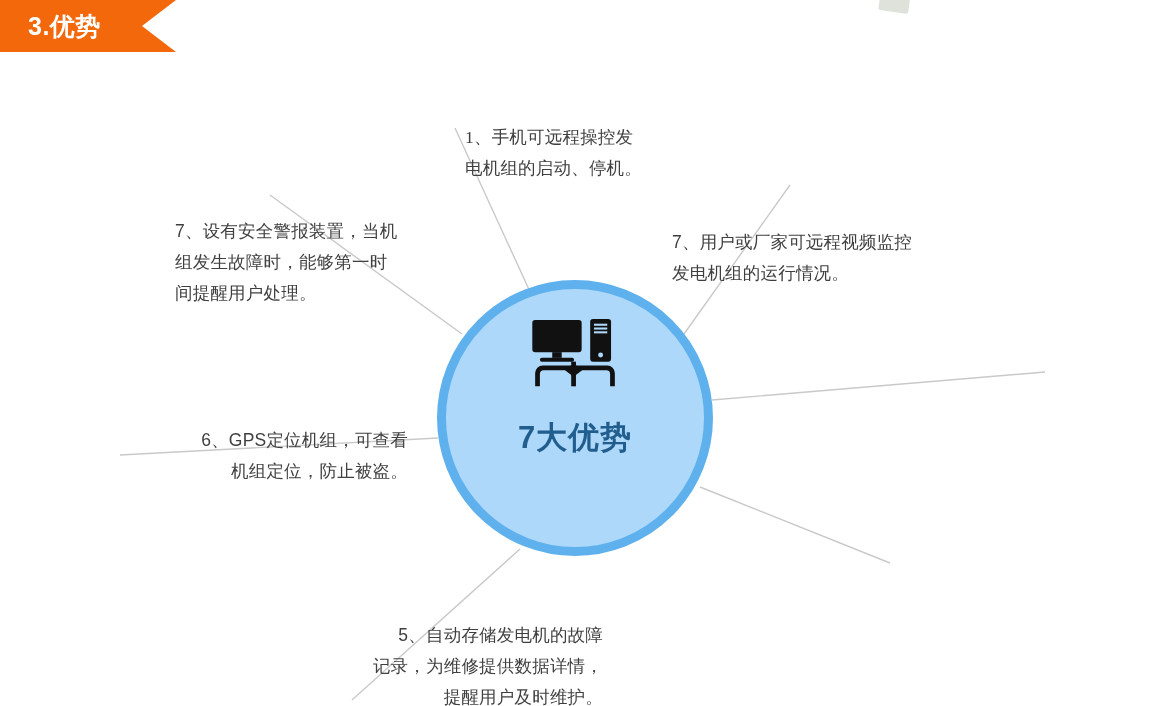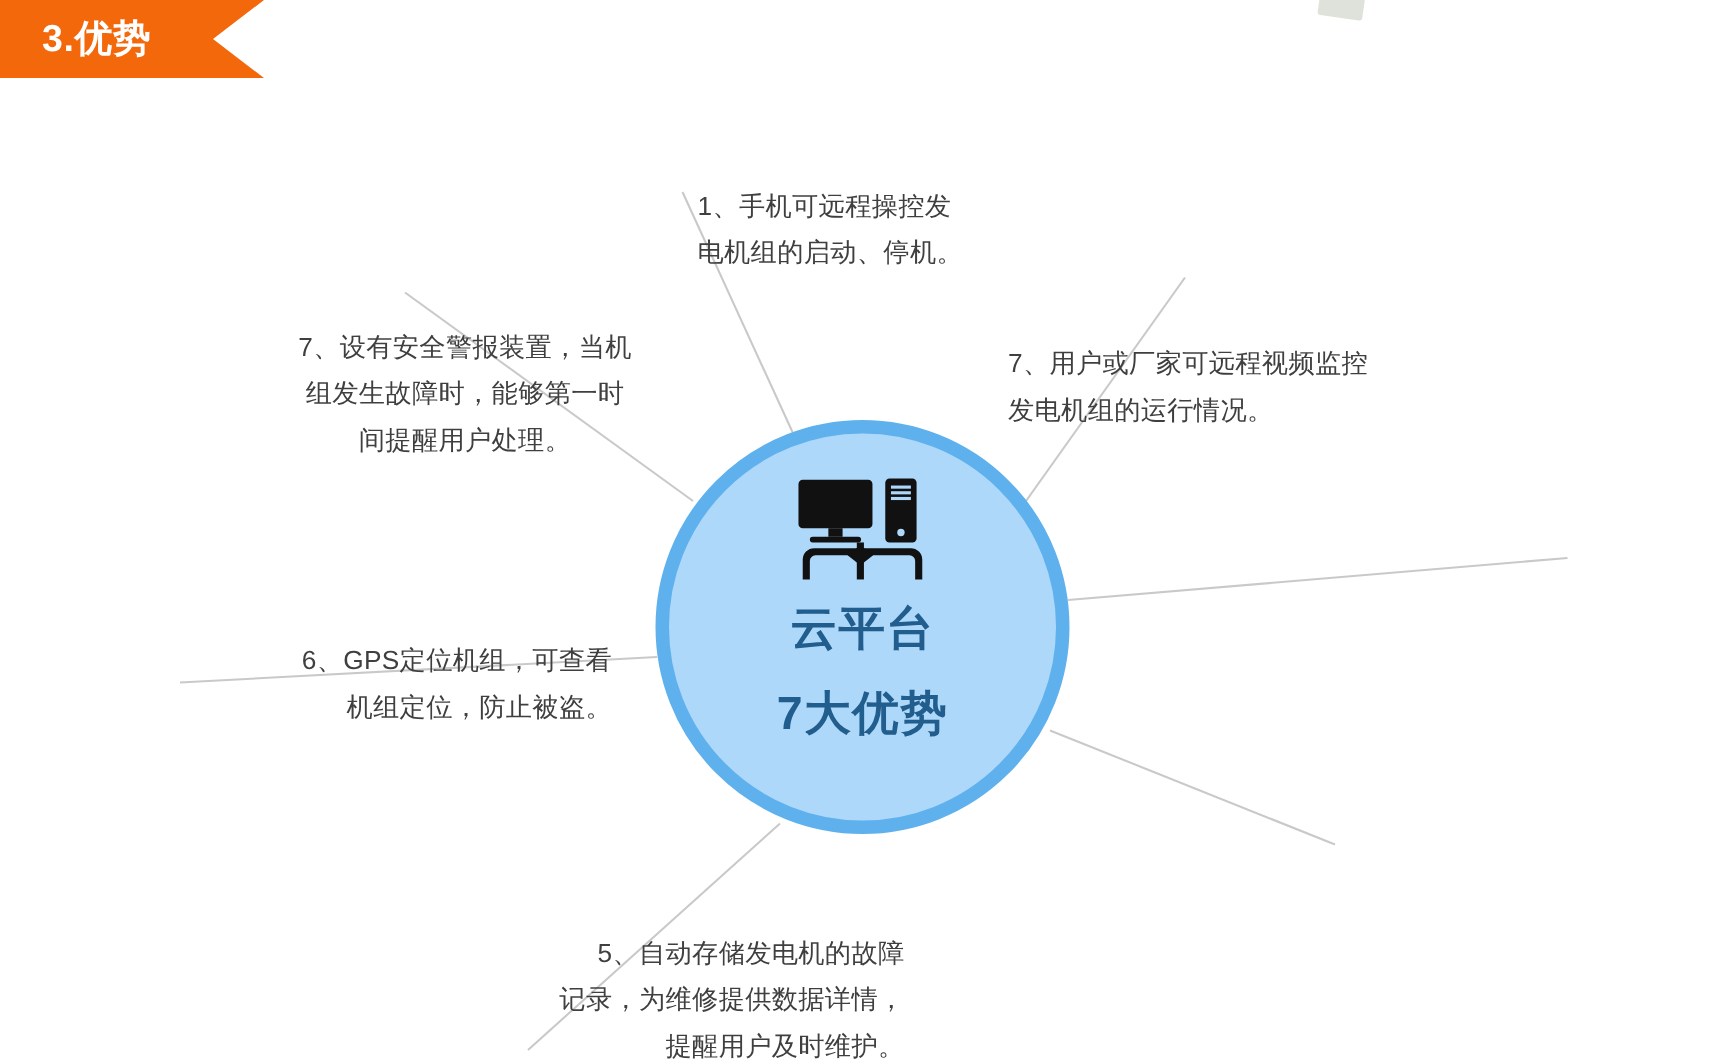--- a/index.html
+++ b/index.html
@@ -121,27 +121,27 @@
 
   
   .feature {
     position: absolute;
     color: #3F3F3F;
     font-size: 17.5px;
     line-height: 31px;
     letter-spacing: 0.2px;
     white-space: pre-line;
   }
-  .feature-1 { left: 465px; top: 122px; width: 230px; }
+  .feature-1 { left: 465px; top: 122px; width: 230px; font-family: Liberation Serif, serif; }
   .feature-2 { left: 672px; top: 227px; width: 310px; }
   .feature-3 { left: 733px; top: 386px; width: 315px; }
   .feature-4 { left: 625px; top: 570px; width: 360px; }
   .feature-5 { left: 338px; top: 620px; width: 265px; text-align: right; }
   .feature-6 { left: 158px; top: 425px; width: 250px; text-align: right; }
-  .feature-7 { left: 175px; top: 216px; width: 270px; text-align: center; }
+  .feature-7 { left: 175px; top: 216px; width: 270px; text-align: left; }
 </style>
 </head>
 <body>
 
 <div id="page">
 
   <div class="photo-fragment-clip">
 
     <div class="photo-fragment-tab"></div>
   </div>
@@ -180,21 +180,20 @@
         <rect x="70" y="14" width="14" height="2.2" fill="#AED8FA"></rect>
         <circle cx="77" cy="39" r="2.6" fill="#AED8FA"></circle>
 
         <path d="M8 58 a8 8 0 0 1 8 -8 h68 a8 8 0 0 1 8 8 v14 h-5 v-13 a4 4 0 0 0 -4 -4 h-66 a4 4 0 0 0 -4 4 v13 h-5 z"></path>
 
         <rect x="46" y="46" width="5" height="26"></rect>
         <path d="M48.5 48 l9 7 -9 7 -9 -7 z"></path>
       </g>
     </svg>
     <div class="hub-title">
-      <span>云平台</span>
       <span class="hub-title-line2">7大优势</span>
     </div>
   </div>
 
   <div class="feature feature-1">1、手机可远程操控发
 电机组的启动、停机。</div>
   <div class="feature feature-2">7、用户或厂家可远程视频监控
 发电机组的运行情况。</div>
   <div class="feature feature-5">5、自动存储发电机的故障
 记录，为维修提供数据详情，

